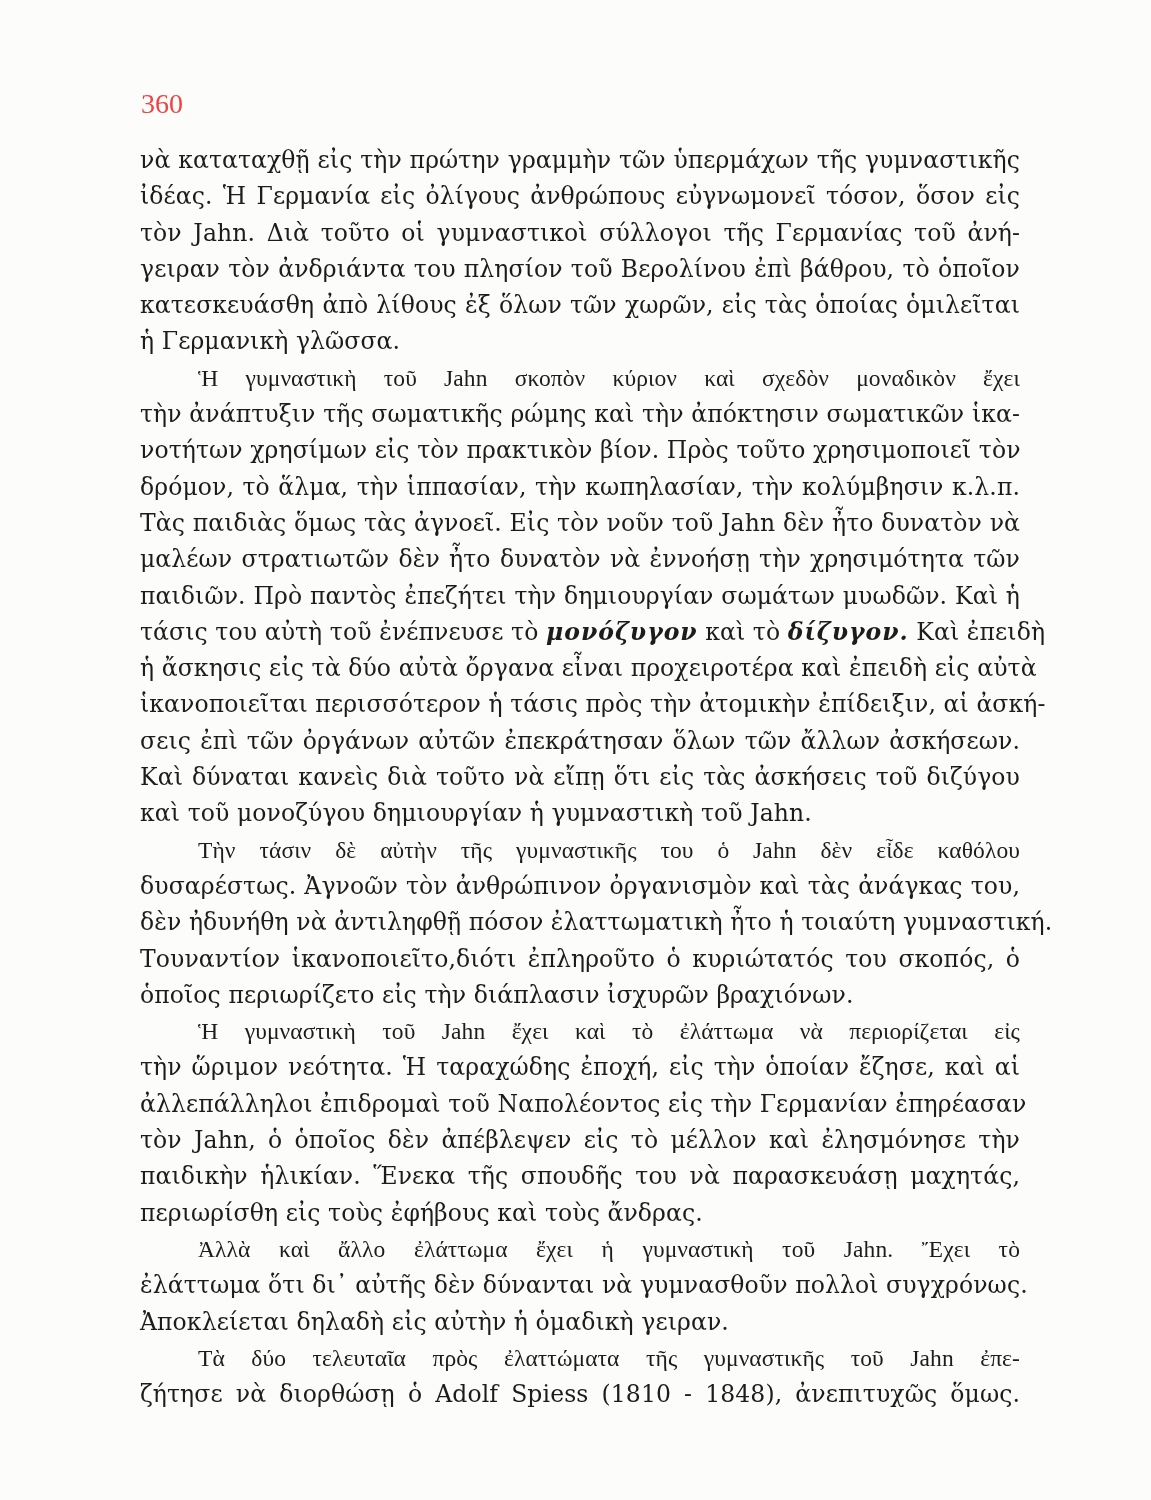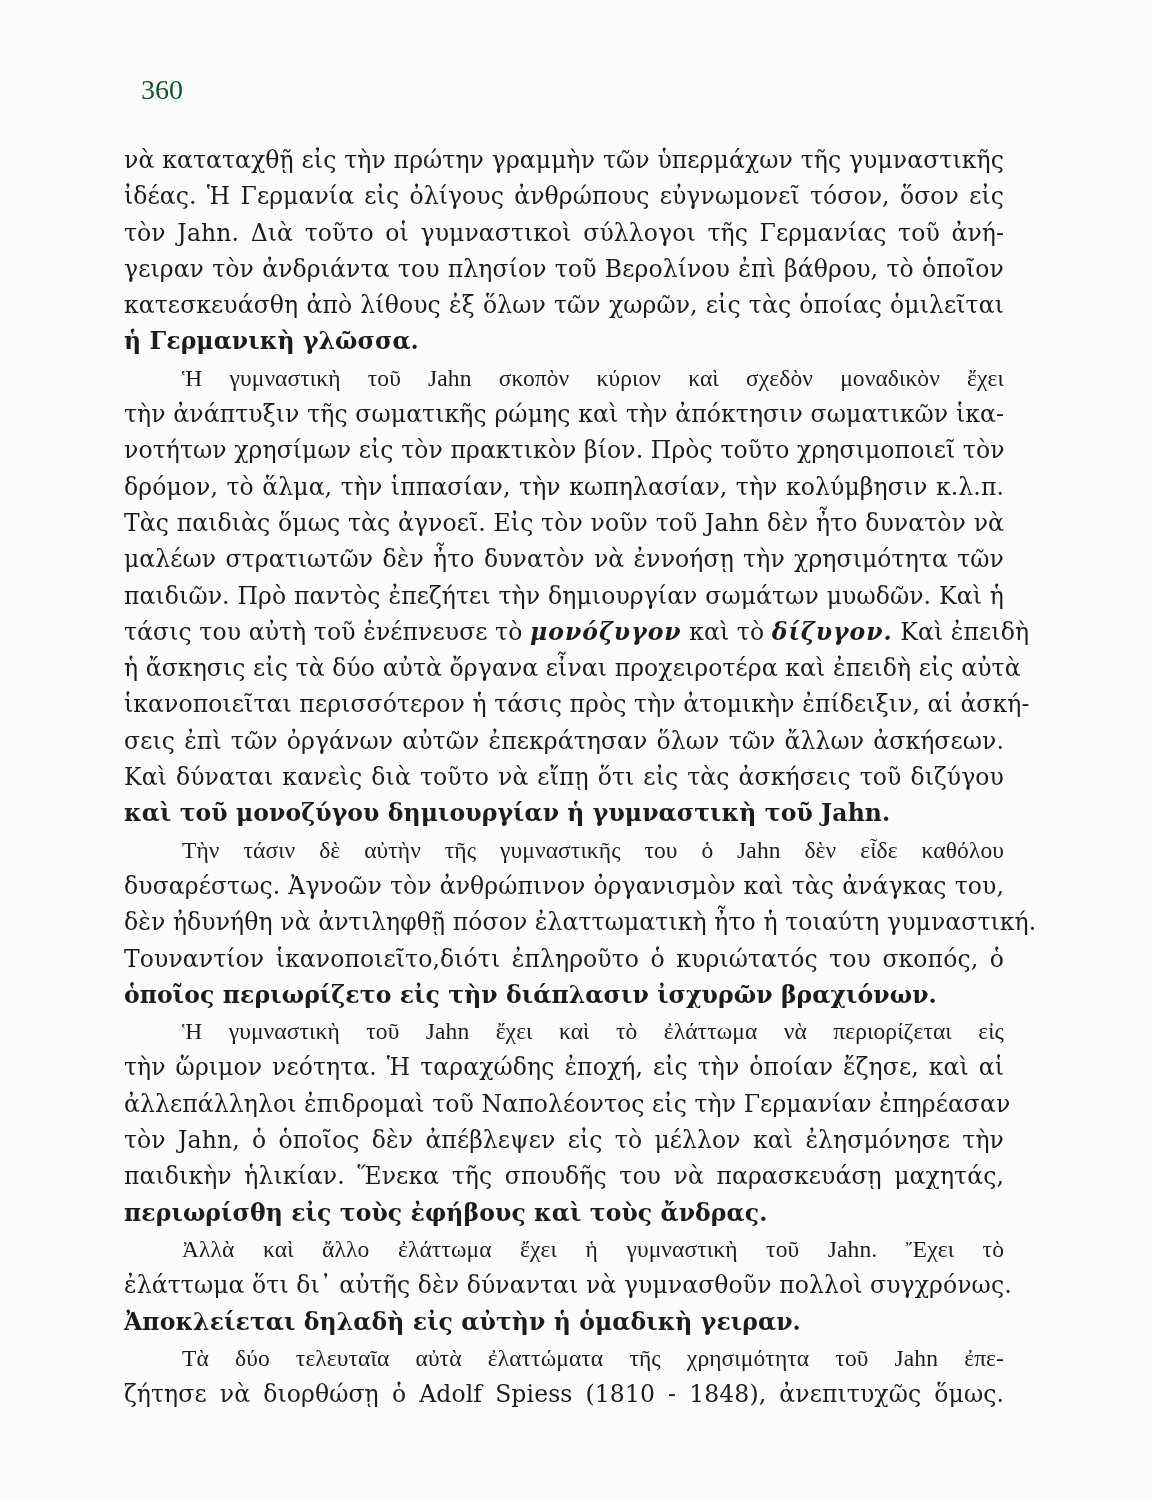--- a/index.html
+++ b/index.html
@@ -11,44 +11,43 @@
       width: 1151px;
       height: 1500px;
       position: relative;
       overflow: hidden;
       color: #1c1c1c;
       font-family: "DejaVu Serif", "Liberation Serif", serif;
     }
     .page-number {
       position: absolute;
       left: 141px;
-      top: 74px;
+      top: 88px;
       font-family: "Liberation Serif", "DejaVu Serif", serif;
       font-size: 28px;
       line-height: 32px;
-      color: #14532d;
+      color: #ef4444;
     }
     .text-block {
       position: absolute;
-      left: 124px;
+      left: 140px;
       top: 142px;
       width: 880px;
     }
     .line {
       height: 36.3px;
       line-height: 36.3px;
       font-size: 23.5px;
       white-space: nowrap;
       text-align: justify;
       text-align-last: justify;
       letter-spacing: 0.1px;
     }
     .line.last {
       text-align-last: left;
-      font-weight: bold;
     }
     .line.indent {
       padding-left: 58px;
       font-family: Liberation Serif, serif;
     }
     .bold {
       font-weight: bold;
       font-style: italic;
       letter-spacing: 1px;
       margin-top: 28px;
@@ -86,15 +85,15 @@
     <div class="line last">ὁποῖος περιωρίζετο εἰς τὴν διάπλασιν ἰσχυρῶν βραχιόνων.</div>
     <div class="line indent">Ἡ γυμναστικὴ τοῦ Jahn ἔχει καὶ τὸ ἐλάττωμα νὰ περιορίζεται εἰς</div>
     <div class="line">τὴν ὥριμον νεότητα. Ἡ ταραχώδης ἐποχή, εἰς τὴν ὁποίαν ἔζησε, καὶ αἱ</div>
     <div class="line">ἀλλεπάλληλοι ἐπιδρομαὶ τοῦ Ναπολέοντος εἰς τὴν Γερμανίαν ἐπηρέασαν</div>
     <div class="line">τὸν Jahn, ὁ ὁποῖος δὲν ἀπέβλεψεν εἰς τὸ μέλλον καὶ ἐλησμόνησε τὴν</div>
     <div class="line">παιδικὴν ἡλικίαν. Ἕνεκα τῆς σπουδῆς του νὰ παρασκευάσῃ μαχητάς,</div>
     <div class="line last">περιωρίσθη εἰς τοὺς ἐφήβους καὶ τοὺς ἄνδρας.</div>
     <div class="line indent">Ἀλλὰ καὶ ἄλλο ἐλάττωμα ἔχει ἡ γυμναστικὴ τοῦ Jahn. Ἔχει τὸ</div>
     <div class="line">ἐλάττωμα ὅτι δι᾽ αὐτῆς δὲν δύνανται νὰ γυμνασθοῦν πολλοὶ συγχρόνως.</div>
     <div class="line last">Ἀποκλείεται δηλαδὴ εἰς αὐτὴν ἡ ὁμαδικὴ γειραν.</div>
-    <div class="line indent">Τὰ δύο τελευταῖα αὐτὰ ἐλαττώματα τῆς χρησιμότητα τοῦ Jahn ἐπε-</div>
+    <div class="line indent">Τὰ δύο τελευταῖα πρὸς ἐλαττώματα τῆς γυμναστικῆς τοῦ Jahn ἐπε-</div>
     <div class="line">ζήτησε νὰ διορθώσῃ ὁ Adolf Spiess (1810 - 1848), ἀνεπιτυχῶς ὅμως.</div>
   </div>
 
 </body></html>

